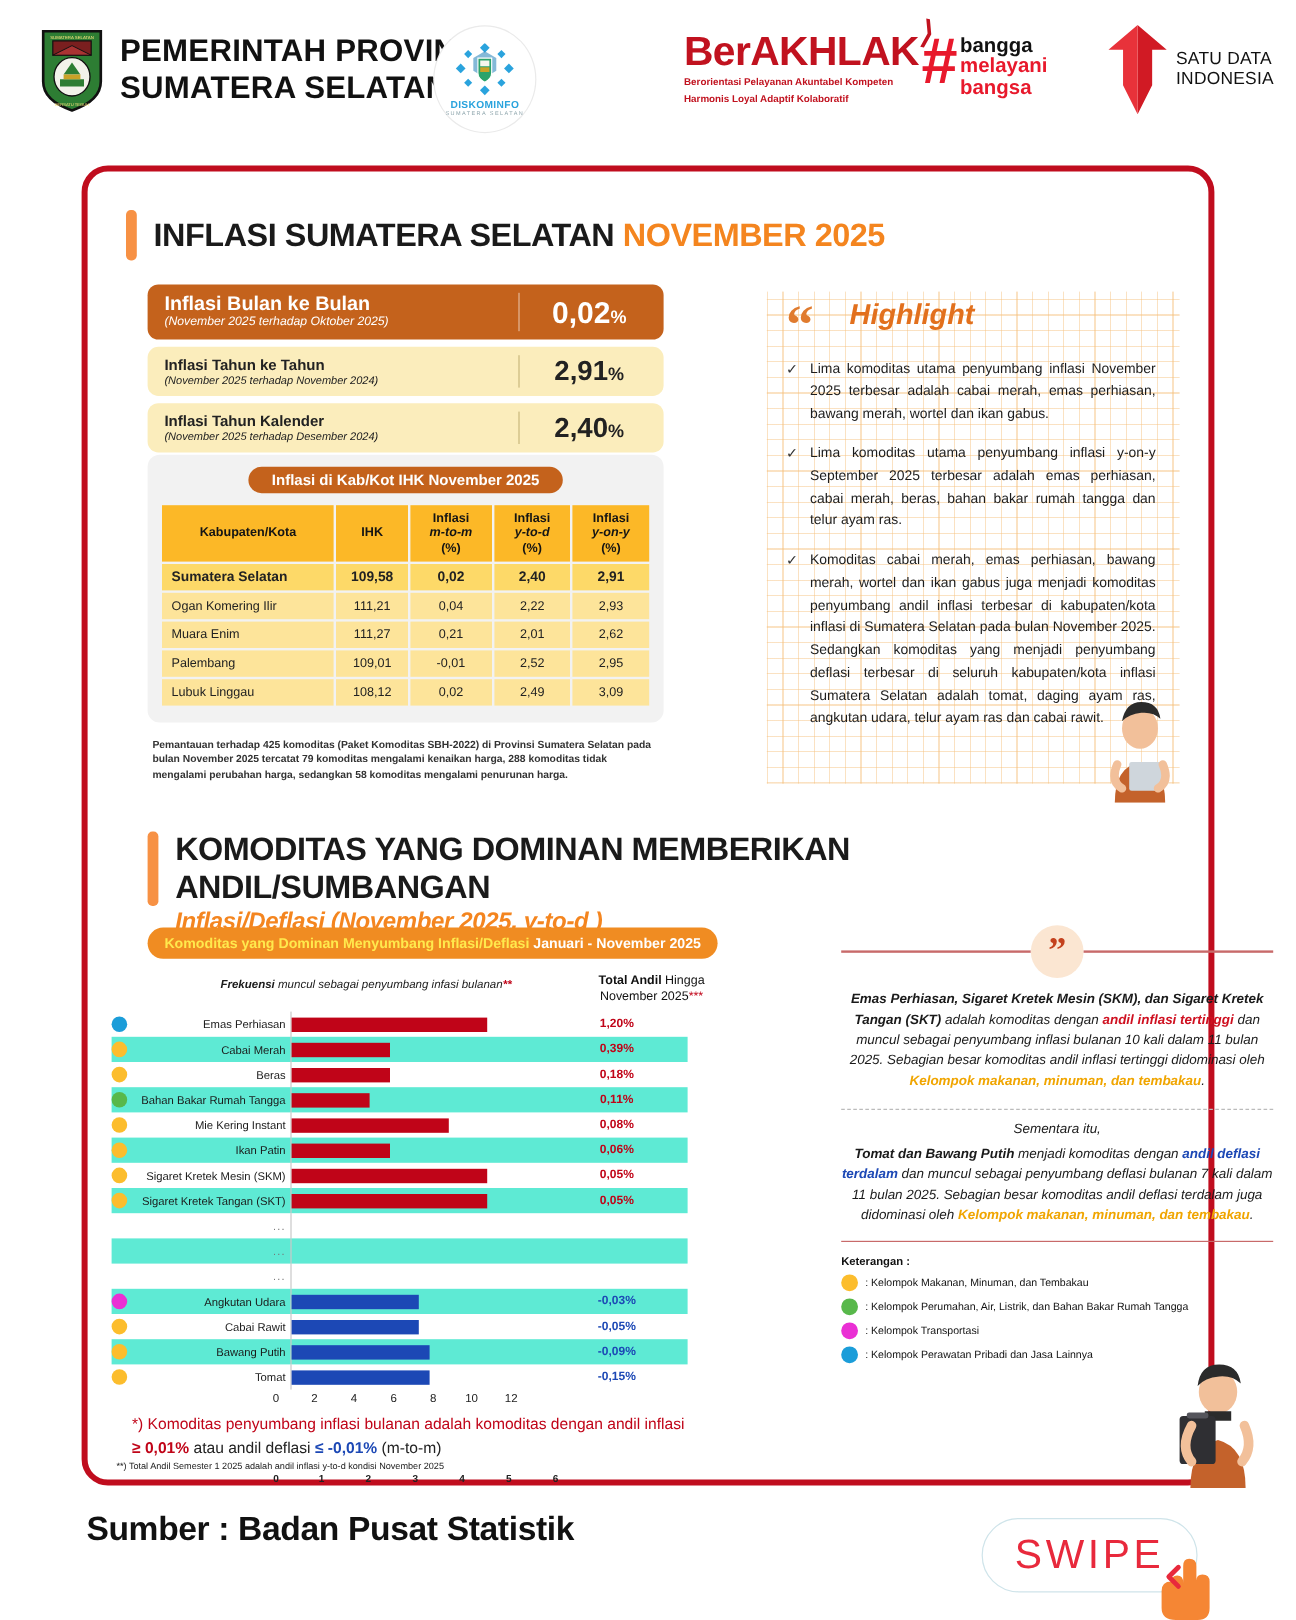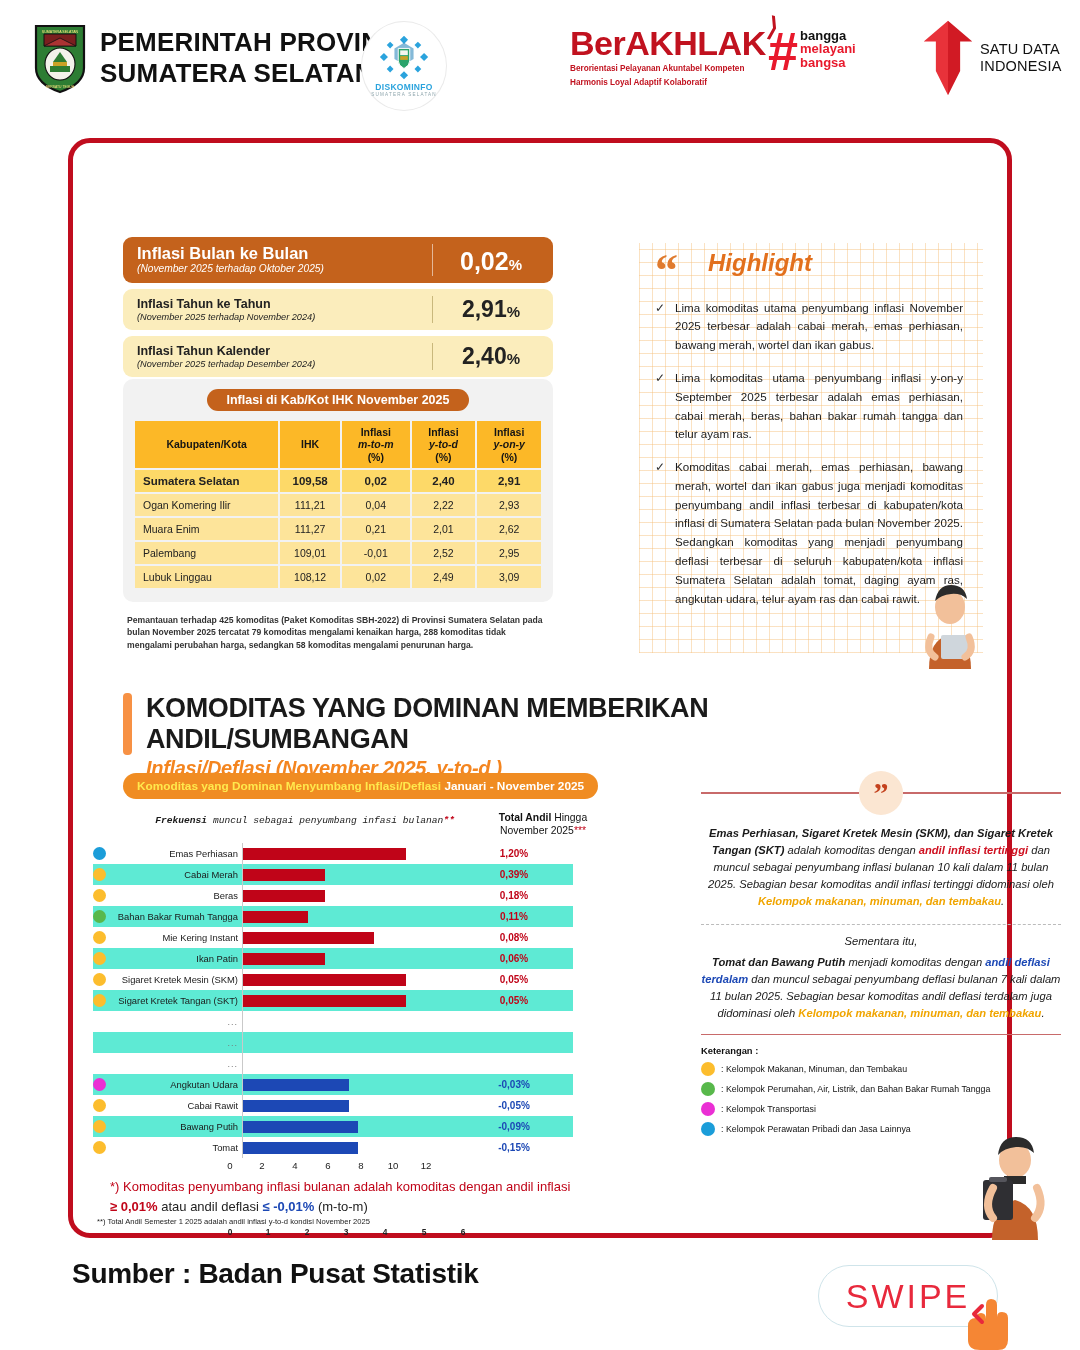--- a/index.html
+++ b/index.html
@@ -23,21 +23,21 @@
   .dk-label { font-size:8.5px; font-weight:bold; letter-spacing:.3px; margin-top:2px; }
   .dk-sub { font-size:4.6px; letter-spacing:1.2px; color:#8fa6ad; }
 
   .berakhlak { position:absolute; left:570px; top:26px; }
   .ber-main { font-size:34px; font-weight:bold; color:#c1121f; letter-spacing:-.5px; line-height:1; position:relative; display:inline-block; }
   .ber-main .tick { position:absolute; right:-12px; top:-12px; font-size:26px; color:#c1121f; transform:rotate(12deg);}
   .ber-sub { font-size:8.2px; color:#c1121f; line-height:1.35; margin-top:3px; font-weight:600;}
 
   .bangga { position:absolute; left:768px; top:26px; display:flex; align-items:flex-start; }
   .hash { font-size:54px; font-weight:bold; color:#e8192c; line-height:.95; margin-right:2px; }
-  .bangga-lines { font-size:13px; font-weight:bold; line-height:1.02; padding-top:3px; }
+  .bangga-lines { font-size:17px; font-weight:bold; line-height:1.02; padding-top:3px; }
   .bangga-lines .l1 { color:#111; }
   .bangga-lines .l2 { color:#e8192c; }
   .bangga-lines .l3 { color:#e8192c; }
 
   .satudata { position:absolute; left:922px; top:18px; display:flex; align-items:center; gap:6px; }
   .sd-text { font-size:14.5px; line-height:1.15; color:#111; letter-spacing:.2px; }
 
   
   .card {
     position:absolute; left:68px; top:138px; width:944px; height:1100px;
@@ -224,20 +224,26 @@
     </svg>
     <div class="sd-text">
       <div>SATU DATA</div>
       <div>INDONESIA</div>
     </div>
   </div>
 </div>
 
 <div class="card">
 
+  <div class="sec-title" style="position:absolute;left:32px;top:32px;width:640px;height:42px;">
+    <div class="bar-accent"></div>
+    <div style="display:flex;align-items:center;">
+      <div class="sec-h1"><span>INFLASI SUMATERA SELATAN </span><span class="mon">NOVEMBER 2025</span></div>
+    </div>
+  </div>
 
   <div class="stats" style="position:absolute;left:50px;top:94px;">
 
     <div class="stat-row main">
       <div class="stat-left">
         <div class="stat-t">Inflasi Bulan ke Bulan</div>
         <div class="stat-s">(November 2025 terhadap Oktober 2025)</div>
       </div>
       <div class="stat-div"></div>
       <div class="stat-val"><span>0,02</span><span class="pct">%</span></div>
@@ -368,21 +374,21 @@
     <div>
       <div class="sec-h1">KOMODITAS YANG DOMINAN MEMBERIKAN ANDIL/SUMBANGAN</div>
       <div class="sec-h2"><span>Inflasi/Deflasi </span><span class="blk">(November 2025, y-to-d )</span></div>
     </div>
   </div>
 
   <div style="position:absolute;left:50px;top:630px;">
     <div class="chart-head"><span class="y">Komoditas yang Dominan Menyumbang Inflasi/Deflasi </span><span>Januari - November 2025</span></div>
   </div>
 
-  <div style="position:absolute;left:72px;top:672px;width:320px;text-align:center;font-family:Liberation Mono, monospace;" class="col-lbl-left">
+  <div style="position:absolute;left:72px;top:672px;width:320px;text-align:center;" class="col-lbl-left">
     <span>Frekuensi </span><span class="n">muncul sebagai penyumbang infasi bulanan</span><span style="color:#c00418">**</span>
   </div>
   <div style="position:absolute;left:400px;top:668px;width:140px;text-align:center;" class="col-lbl-right">
     <div><b>Total Andil</b><span> Hingga</span></div>
     <div><span>November 2025</span><span style="color:#c00418">***</span></div>
   </div>
 
   <div class="chart-grid" style="position:absolute;left:20px;top:700px;width:480px;">
 
     <div class="crow">

